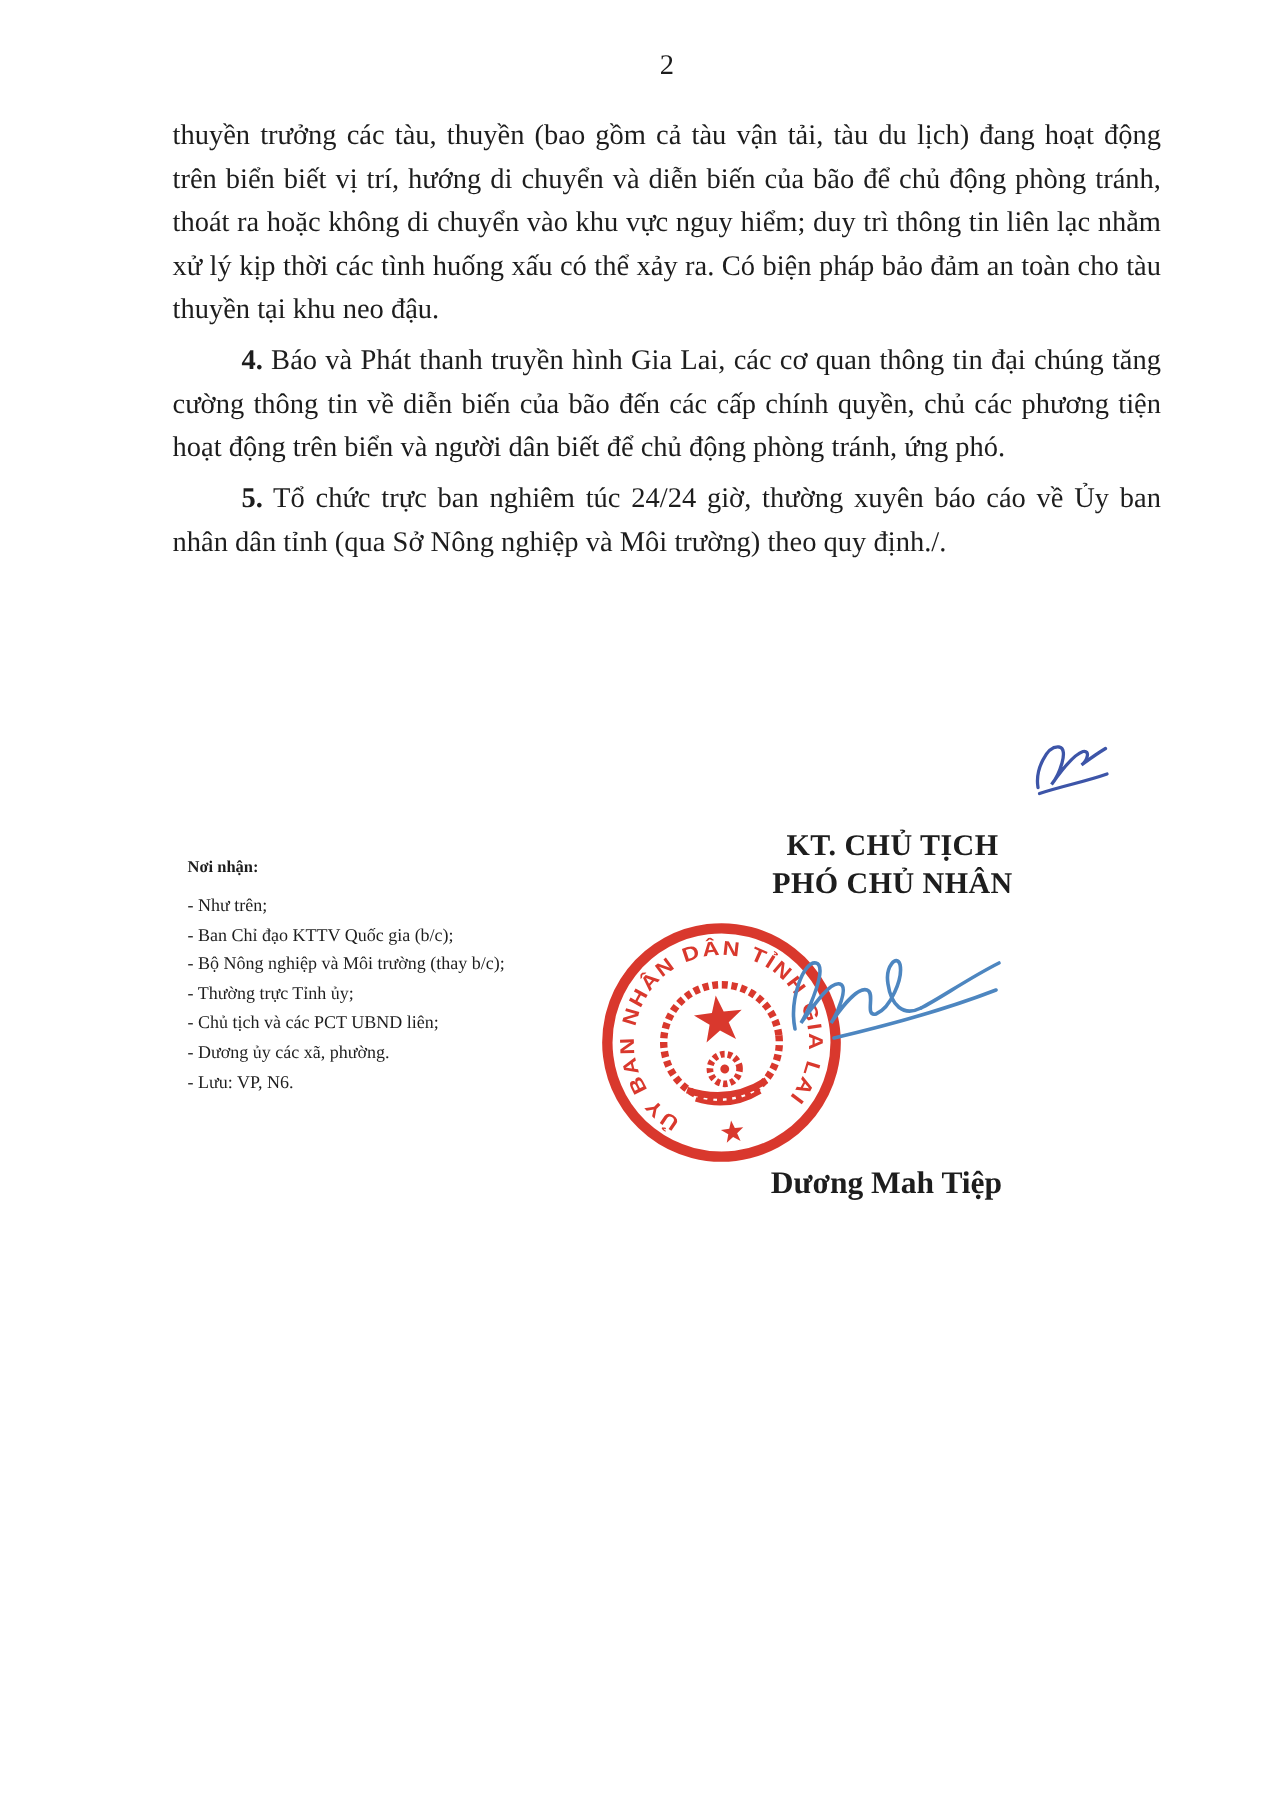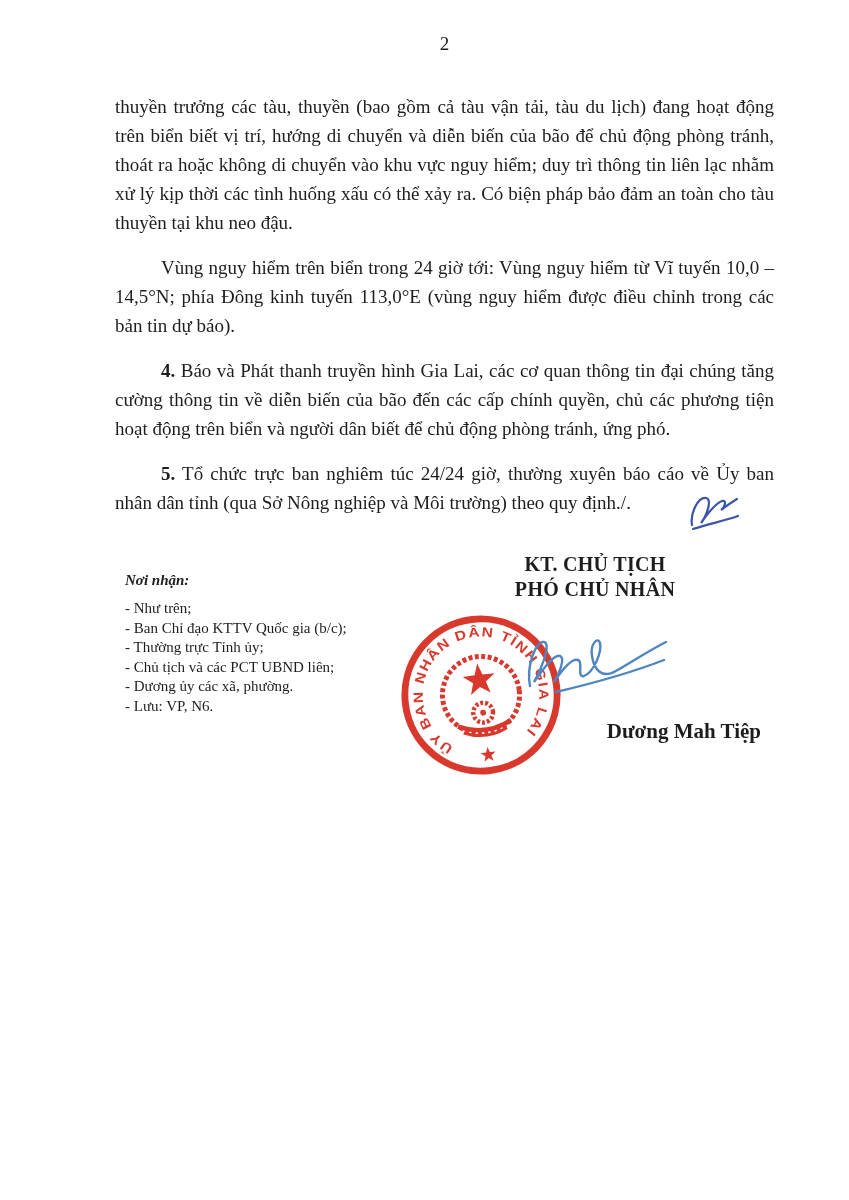--- a/index.html
+++ b/index.html
@@ -9,74 +9,74 @@
     overflow:hidden;
   }
   .page-number {
     position:absolute; top:33px; left:115px; width:659px;
     text-align:center; font-size:19px;
   }
   .body-text {
     position:absolute; left:115px; top:76px; width:659px;
     font-size:19px; line-height:29px; text-align:justify;
   }
-  .body-text p { margin:16px 0 5px 0; text-indent:46px; }
+  .body-text p { margin:0 0 5px 0; text-indent:46px; }
   .body-text p.no-indent { text-indent:0; }
   .body-text b.pnum { font-weight:bold; }
 
   .paraph { position:absolute; left:686px; top:491px; }
 
   .sign-head {
     position:absolute; left:423px; top:552px; width:344px;
     text-align:center; font-weight:bold; font-size:20px; line-height:25px;
     letter-spacing:0.3px;
   }
 
   .recipients { position:absolute; left:125px; top:572px; width:310px; }
-  .recip-header { font-weight:bold; font-style:italic; font-size:15px; margin-bottom:10px; }
-  .recip-item { font-size:15px; line-height:19.6px; }
+  .recip-header { font-weight:bold; font-size:11px; margin-bottom:10px; }
+  .recip-item { font-size:12px; line-height:19.6px; }
 
   .seal { position:absolute; left:397px; top:611px; }
   .signature-ink { position:absolute; left:460px; top:620px; }
 
   .signer-name {
-    position:absolute; left:421px; top:719px; width:340px;
-    text-align:right; font-weight:bold; font-size:21px;
+    position:absolute; left:421px; top:776px; width:340px;
+    text-align:center; font-weight:bold; font-size:21px;
   }
 </style>
 </head>
 <body>
 
 <div class="page">
 
   <div class="page-number">2</div>
 
   <div class="body-text">
     <p class="no-indent"><b class="pnum"></b><span>thuyền trưởng các tàu, thuyền (bao gồm cả tàu vận tải, tàu du lịch) đang hoạt động trên biển biết vị trí, hướng di chuyển và diễn biến của bão để chủ động phòng tránh, thoát ra hoặc không di chuyển vào khu vực nguy hiểm; duy trì thông tin liên lạc nhằm xử lý kịp thời các tình huống xấu có thể xảy ra. Có biện pháp bảo đảm an toàn cho tàu thuyền tại khu neo đậu.</span></p>
-    <p><b class="pnum"></b><span>Vùng nguy hiểm trên biển trong 24 giờ tới: Vùng nguy hiểm từ Vĩ tuyến 10,0 – 14,5°N; phía Đông kinh tuyến 113,0°E (vùng nguy hiểm được điều chỉnh trong các bản tin dự báo).</span></p>
     <p><b class="pnum">4.</b><span> Báo và Phát thanh truyền hình Gia Lai, các cơ quan thông tin đại chúng tăng cường thông tin về diễn biến của bão đến các cấp chính quyền, chủ các phương tiện hoạt động trên biển và người dân biết để chủ động phòng tránh, ứng phó.</span></p>
     <p><b class="pnum">5.</b><span> Tổ chức trực ban nghiêm túc 24/24 giờ, thường xuyên báo cáo về Ủy ban nhân dân tỉnh (qua Sở Nông nghiệp và Môi trường) theo quy định./.</span></p>
   </div>
 
   <svg class="paraph" width="56" height="42" viewBox="0 0 56 42">
     <g fill="none" stroke="#3d55a8" stroke-width="2.2" stroke-linecap="round">
       <path d="M6,34 C4,22 12,6 20,7 C27,8 20,26 15,32 C22,22 30,12 36,10 C41,9 39,16 35,19 C39,16 46,11 51,8"></path>
       <path d="M7,38 C22,33 38,30 52,25"></path>
     </g>
   </svg>
 
   <div class="sign-head">
     <div>KT. CHỦ TỊCH</div>
     <div>PHÓ CHỦ NHÂN</div>
   </div>
 
   <div class="recipients">
     <div class="recip-header">Nơi nhận:</div>
     <div class="recip-item">- Như trên;</div>
     <div class="recip-item">- Ban Chỉ đạo KTTV Quốc gia (b/c);</div>
+    <div class="recip-item">- Bộ Nông nghiệp và Môi trường (thay b/c);</div>
     <div class="recip-item">- Thường trực Tỉnh ủy;</div>
     <div class="recip-item">- Chủ tịch và các PCT UBND liên;</div>
     <div class="recip-item">- Dương ủy các xã, phường.</div>
     <div class="recip-item">- Lưu: VP, N6.</div>
   </div>
 
   <svg class="seal" width="168" height="168" viewBox="0 0 170 170">
     <defs>
       <path id="sealArc" d="M 51.2 133.3 A 59 59 0 1 1 118.8 133.3" fill="none"></path>
     </defs>

